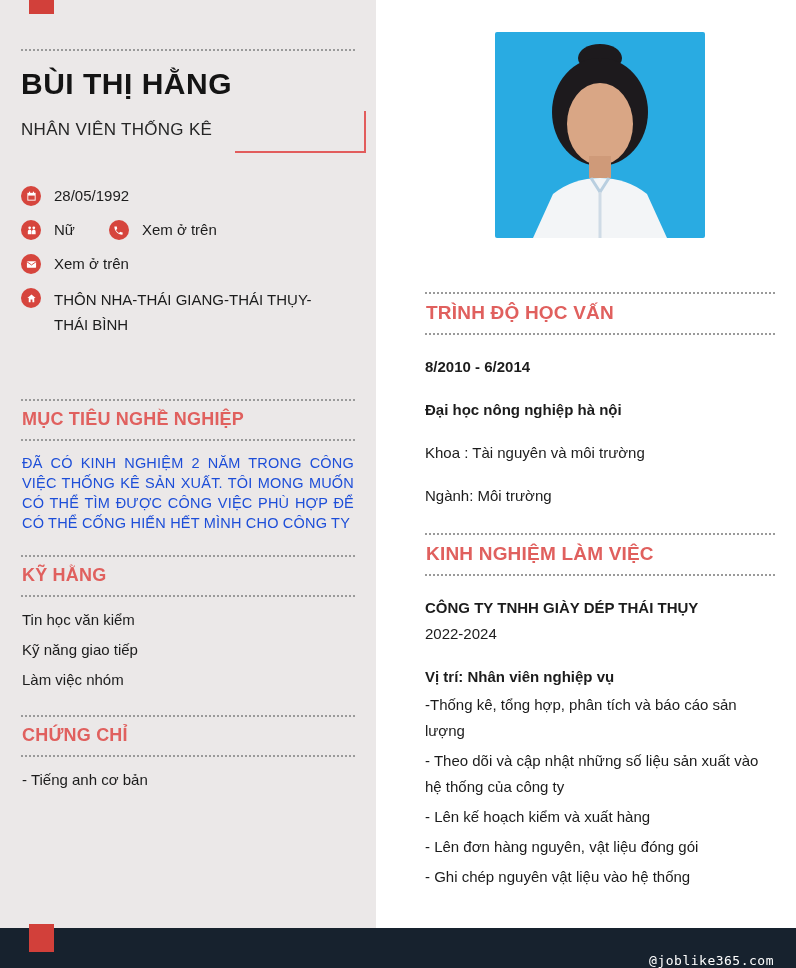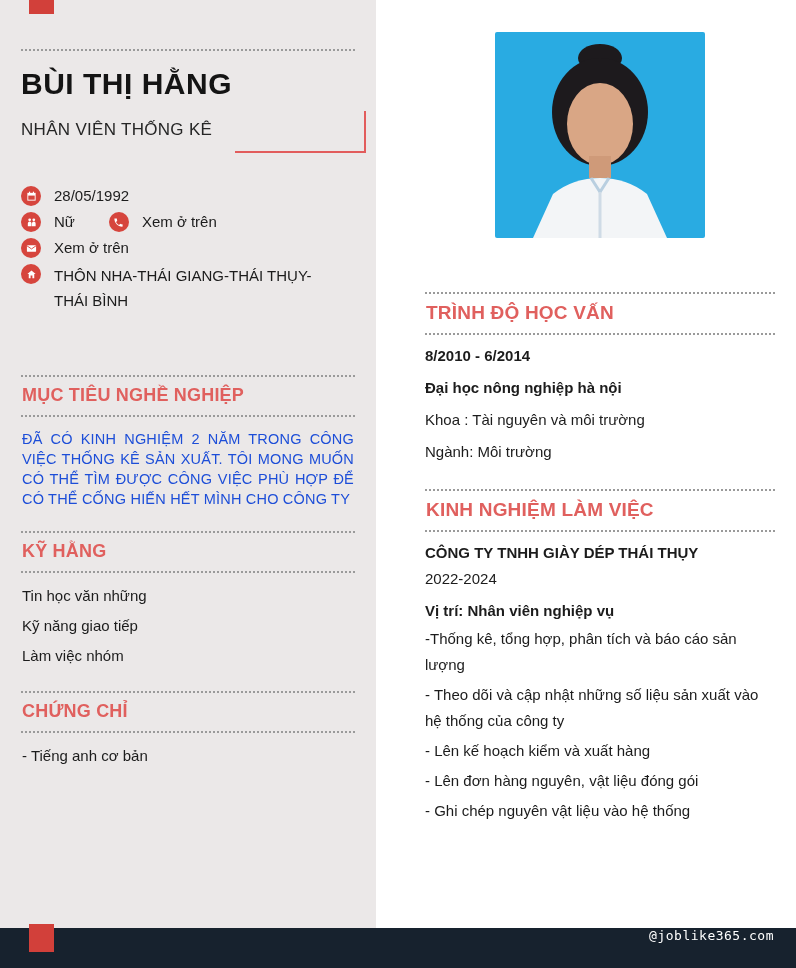--- a/index.html
+++ b/index.html
@@ -14,21 +14,21 @@
   .left-panel { position:absolute; left:0; top:0; bottom:40px; width:376px; background:#ebe8e8; padding:7px 21px; }
 
   .name-block { margin-top:42px; border-top:2px dotted #9a9a9a; padding-top:16px; }
   .name { font-size:30px; font-weight:800; color:#141414; letter-spacing:0.5px; }
   .job-title-wrap { position:relative; margin-top:14px; height:40px; }
   .job-title { font-size:17px; font-weight:400; color:#262626; letter-spacing:0.3px; line-height:30px; }
   .title-bracket { position:absolute; right:-11px; top:-4px; width:131px; height:42px;
                    border-right:2px solid #e25c5c; border-bottom:2px solid #e25c5c; }
 
   .contact { margin-top:30px; }
-  .contact-row { display:flex; align-items:flex-start; margin-top:4px; }
+  .contact-row { display:flex; align-items:flex-start; margin-top:12px; }
   .icon-circle { width:20px; height:20px; border-radius:50%; background:#d6453d; display:flex;
                  align-items:center; justify-content:center; flex:0 0 20px; margin-right:13px; margin-top:1px; }
   .contact-text { font-size:15px; color:#1c1c1c; line-height:22px; }
   .contact-pair { display:flex; align-items:flex-start; }
   .contact-pair + .contact-pair { margin-left:34px; }
   .address-text { line-height:25px; max-width:285px; }
 
   .section { margin-top:22px; }
   .section.first-left { margin-top:62px; }
   .section-heading { border-top:2px dotted #9a9a9a; border-bottom:2px dotted #9a9a9a; padding:8px 1px 9px;
@@ -39,30 +39,30 @@
   .plain-list li { font-size:15px; color:#1c1c1c; line-height:26px; margin-top:4px; }
   .hobby-body { margin:12px 1px 4px; font-size:15px; line-height:26px; color:#1c1c1c; }
 
   
   .right-panel { position:absolute; left:376px; right:0; top:0; bottom:40px; background:#ffffff; padding:32px 21px 0 49px; }
   .photo { width:210px; height:206px; margin:0 auto; display:block; border-radius:2px; overflow:hidden; }
   .photo svg { display:block; }
 
   .right-panel .section-heading { font-size:19px; }
   .edu-section { margin-top:54px; }
-  .line { font-size:15px; color:#1c1c1c; line-height:22px; margin-top:10px; }
+  .line { font-size:15px; color:#1c1c1c; line-height:22px; margin-top:21px; }
   .line.bold { font-weight:700; }
   .edu-block { margin-top:6px; }
   .exp-section { margin-top:26px; }
   .duties { list-style:none; margin-top:2px; }
   .duties li { font-size:15px; color:#1c1c1c; line-height:26px; margin-top:4px; }
 
   
   .footer { position:absolute; left:0; right:0; bottom:0; height:40px; background:#17222e;
-            display:flex; align-items:flex-start; justify-content:flex-end; padding-right:22px; }
+            display:flex; align-items:flex-end; justify-content:flex-end; padding-right:22px; }
   .footer-text { color:#ffffff; font-family:"DejaVu Sans Mono", monospace; font-size:13px; letter-spacing:0.5px; }
 </style>
 </head>
 <body>
 
 <div class="page">
 
   <div class="red-tab-top"></div>
   <div class="red-tab-bottom"></div>
 
@@ -134,21 +134,21 @@
     </div>
 
     <div class="section first-left">
       <div class="section-heading">MỤC TIÊU NGHỀ NGHIỆP</div>
       <div class="objective-body">ĐÃ CÓ KINH NGHIỆM 2 NĂM TRONG CÔNG VIỆC THỐNG KÊ SẢN XUẤT. TÔI MONG MUỐN CÓ THỂ TÌM ĐƯỢC CÔNG VIỆC PHÙ HỢP ĐỂ CÓ THỂ CỐNG HIẾN HẾT MÌNH CHO CÔNG TY</div>
     </div>
 
     <div class="section">
       <div class="section-heading">KỸ HẰNG</div>
       <ul class="plain-list">
-        <li>Tin học văn những</li>
+        <li>Tin học văn kiểm</li>
         <li>Kỹ năng giao tiếp</li>
         <li>Làm việc nhóm</li>
       </ul>
     </div>
 
     <div class="section">
       <div class="section-heading">CHỨNG CHỈ</div>
       <ul class="plain-list">
         <li>- Tiếng anh cơ bản</li>
       </ul>

